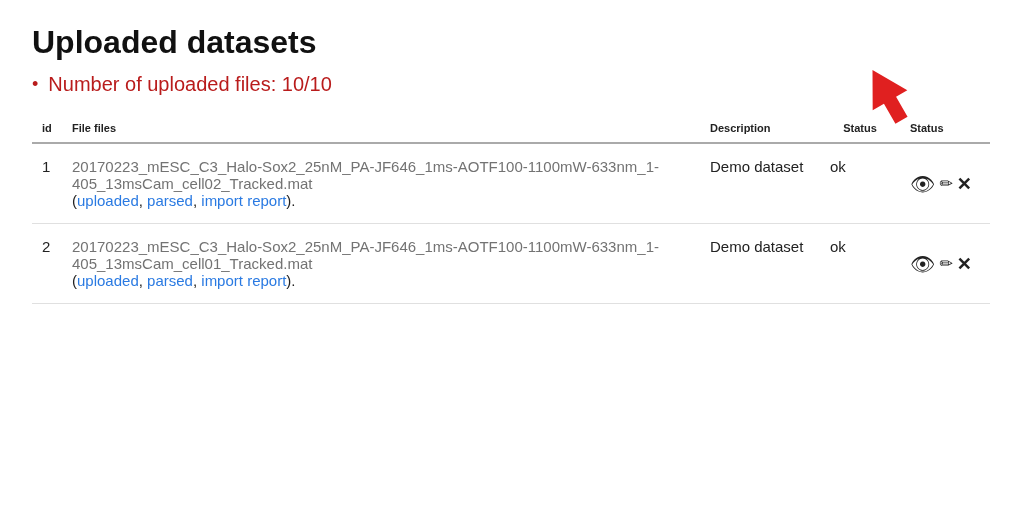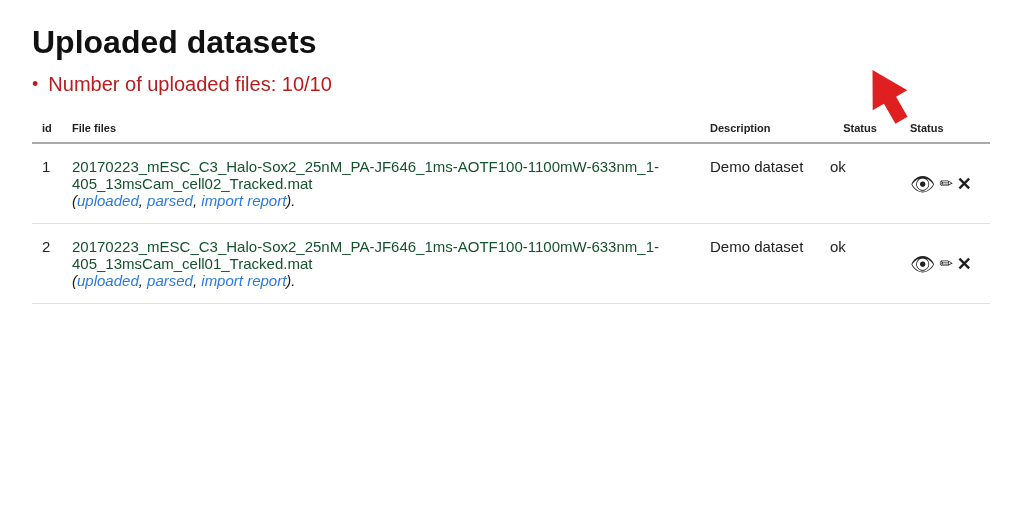--- a/index.html
+++ b/index.html
@@ -64,26 +64,25 @@
     tbody tr td {
       padding: 14px 10px;
       vertical-align: top;
       border-bottom: 1px solid #e0e0e0;
       font-size: 15px;
     }
     tbody tr td:first-child {
       font-weight: normal;
     }
     .filename-text {
-      color: #14532d;
+      color: #737373;
       word-break: break-word;
     }
     .filename-links {
       color: #222;
-      font-style: italic;
     }
     .filename-links a {
       color: #2a7ae2;
       text-decoration: none;
     }
     .options-cell {
       display: flex;
       align-items: center;
       gap: 4px;
       padding-top: 16px;

